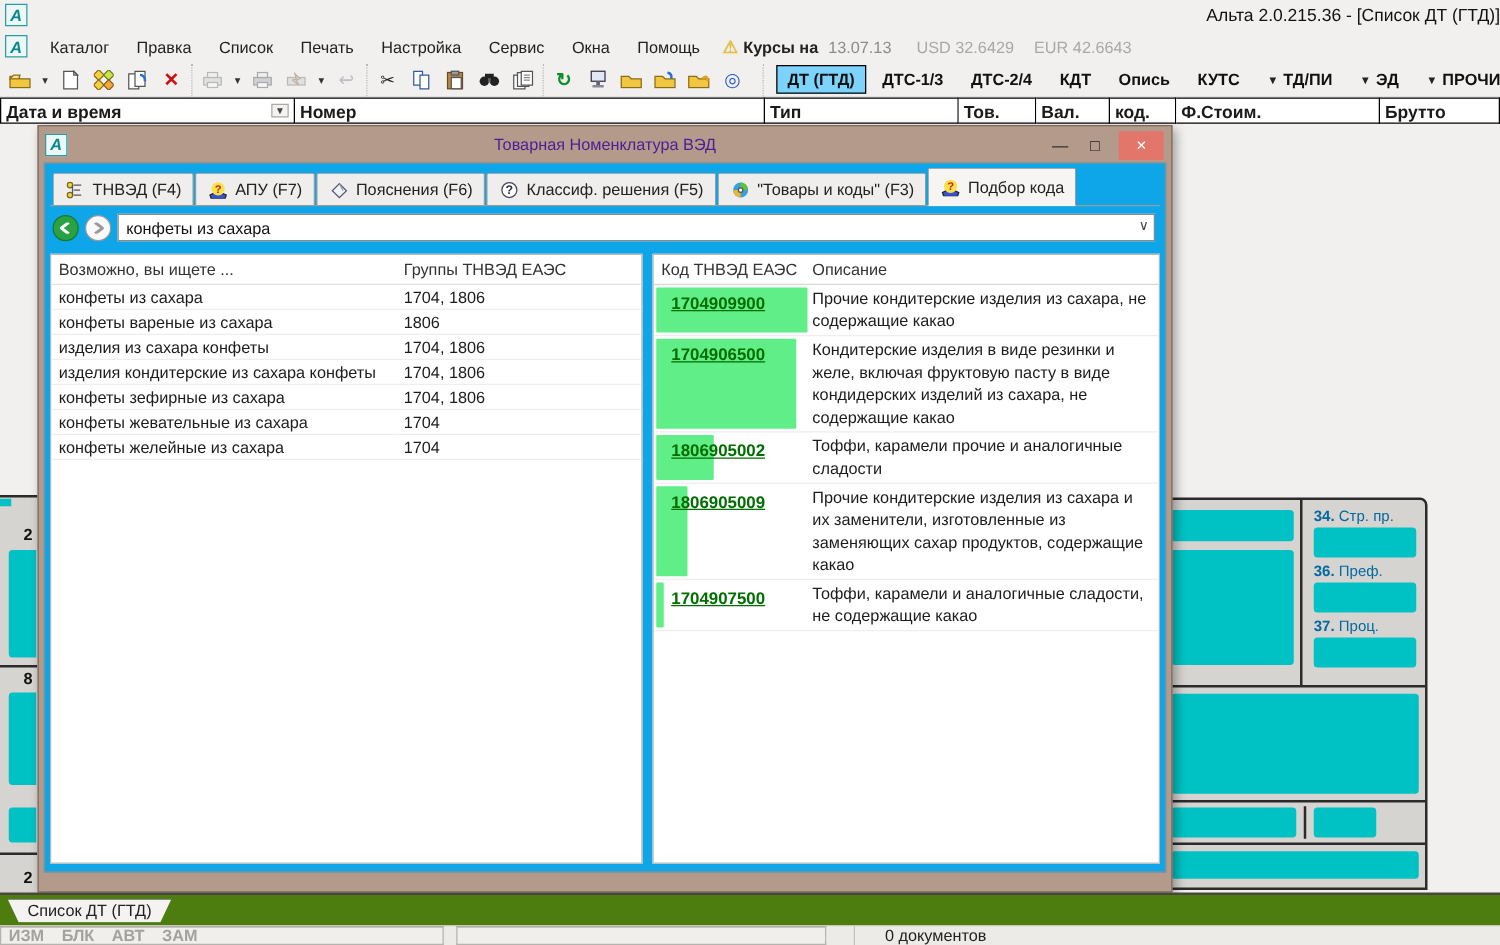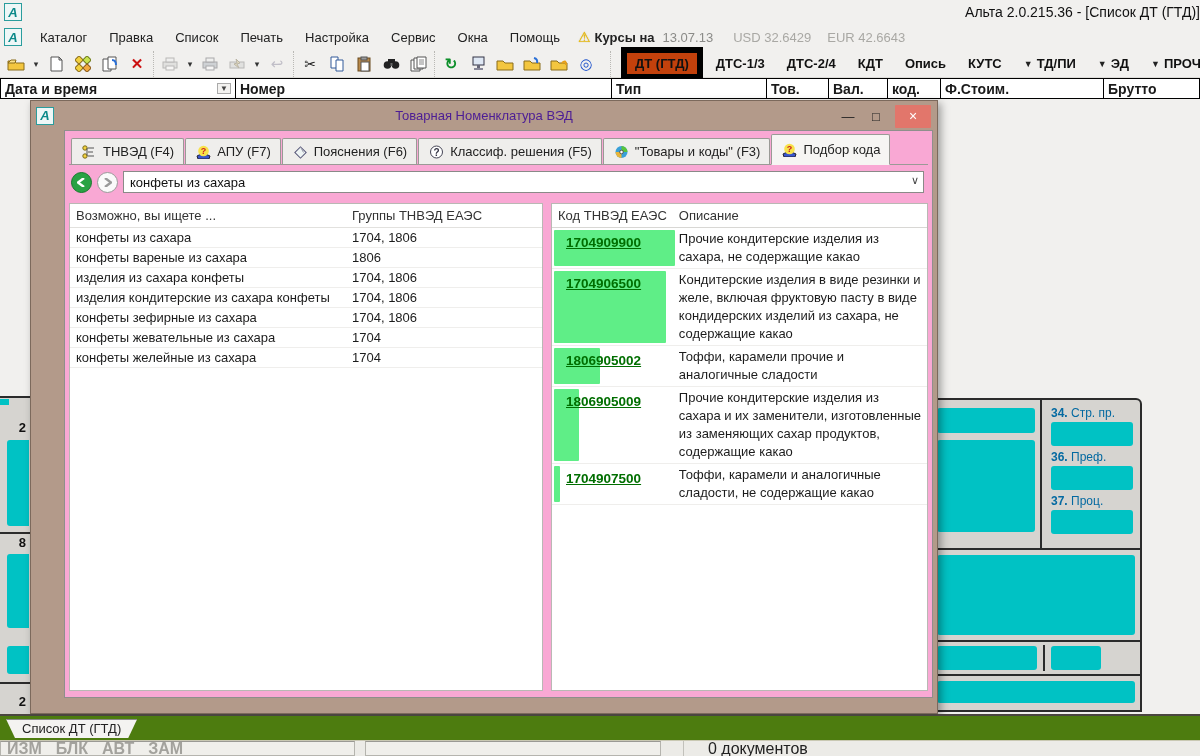--- a/index.html
+++ b/index.html
@@ -26,21 +26,21 @@
   .tbtn.dis { opacity:.45; filter:grayscale(60%); }
   .tbtn svg { display:block; }
   .caret { font-size:9px; color:#333; width:10px; text-align:center; }
   .glyph-red { color:#cc1111; font-weight:bold; font-size:15px; }
   .glyph-green { color:#0d8f2a; font-weight:bold; font-size:15px; }
   .glyph-undo { color:#8a7fb8; font-size:15px; }
   .glyph-web { color:#2255cc; font-size:15px; }
 
   .docbar { display:flex; align-items:center; gap:4px; margin-left:8px; border-left:1px dotted #b9b8b4; padding-left:10px; height:26px; }
   .docbtn { padding:3px 8px; font-size:13px; font-weight:600; color:#111; border:1px solid transparent; white-space:nowrap; display:flex; align-items:center; gap:4px; }
-  .docbtn.active { background:#c2410c; border:6px solid #000000; }
+  .docbtn.active { background:#7dd3fc; border:1px solid #000000; }
   .docbtn .dd { font-size:9px; color:#222; }
 
   
   .listheader { position:absolute; left:0; top:78px; width:1200px; height:21px; display:flex; }
   .hcell { background:#fff; border:1px solid #000; border-left:none; font-weight:bold; font-size:14px; padding:1px 4px; display:flex; align-items:center; overflow:hidden; white-space:nowrap; }
   .hcell:first-child { border-left:1px solid #000; }
   .hcell .hdrop { margin-left:auto; font-size:8px; color:#444; border:1px solid #aaa; padding:0 2px; background:#f3f2f0; }
 
   
   .bgform { position:absolute; left:930px; top:398px; width:212px; height:314px; background:#d6d4d0; border:2px solid #2b2b2b; border-radius:0 6px 0 0; }
@@ -70,21 +70,21 @@
   .sl-line { position:absolute; left:0; width:30px; border-top:2px solid #2b2b2b; }
 
   
   .dialog { position:absolute; left:30px; top:100px; width:908px; height:614px; background:#b39a8a; border:1px solid #7c695c; box-shadow:3px 3px 8px rgba(0,0,0,.35); }
   .dlg-title { height:29px; display:flex; align-items:center; position:relative; }
   .dlg-title .app-logo { margin-left:5px; }
   .dlg-title .dtitle { position:absolute; left:0; right:0; text-align:center; font-size:13px; color:#4c1d95; }
   .dlg-controls { position:absolute; right:6px; top:3px; display:flex; align-items:center; gap:10px; height:24px; }
   .wc { color:#222; font-size:13px; width:18px; text-align:center; }
   .wc-close { width:36px; height:23px; background:#e2766b; color:#fff; font-size:14px; display:flex; align-items:center; justify-content:center; border-radius:1px; }
-  .dlg-body { position:absolute; left:4px; right:4px; top:29px; bottom:15px; background:#f9a8d4; border:1px solid #8f8f8c; padding:2px 4px;margin-left:29px; }
+  .dlg-body { position:absolute; left:4px; right:4px; top:29px; bottom:15px; background:#0ea5e9; border:1px solid #8f8f8c; padding:2px 4px; }
 
   
   .tabbar { display:flex; align-items:flex-end; height:32px; border-bottom:1px solid #9a9a96; padding-left:2px; }
   .tab { display:flex; align-items:center; gap:5px; border:1px solid #9a9a96; border-bottom:none; background:#efeeec; height:26px; padding:0 9px; font-size:13px; color:#222; border-radius:2px 2px 0 0; margin-right:1px; white-space:nowrap; }
   .tab.active { height:31px; background:#f6f5f3; margin-bottom:-1px; border-bottom:1px solid #f6f5f3; }
   .tabicon { width:17px; height:15px; display:inline-flex; align-items:center; justify-content:center; }
 
   
   .navrow { display:flex; align-items:center; height:34px; gap:5px; padding:0 2px; }
   .navbtn { width:21px; height:21px; border-radius:50%; display:flex; align-items:center; justify-content:center; }
@@ -109,21 +109,21 @@
   .codecell { width:118px; position:relative; padding:3px 4px; }
   .codebar { position:absolute; left:2px; top:2px; bottom:2px; background:#5fee87; border-radius:1px; }
   .codelink { position:relative; font-weight:bold; color:#006e00; text-decoration:underline; padding-left:8px; font-size:13.5px; line-height:20px; display:inline-block; margin-top:3px; }
   .desccell { padding:4px 8px 4px 8px; line-height:18px; }
 
   
   .list-bottom-line { position:absolute; left:0; top:714px; width:1200px; height:2px; background:#4a463f; }
   .bottomtabs { position:absolute; left:0; top:716px; width:1200px; height:24px; background:#4d7c0f; }
   .sheet-tab { position:absolute; left:6px; top:3px; height:19px; padding:1px 16px 0 16px; background:#f4f3f1; clip-path:polygon(0 0,100% 0,calc(100% - 9px) 100%,9px 100%); font-size:13px; color:#222; border-top:1px solid #888; }
   .sheet-tab-edge { position:absolute; left:6px; top:3px; height:19px; padding:1px 16px 0 16px; color:transparent; clip-path:polygon(0 0,100% 0,calc(100% - 9px) 100%,9px 100%); background:#8a8a86; z-index:-1; transform:translate(0,1px); font-size:13px; }
-  .statusbar { position:absolute; left:0; top:740px; width:1200px; height:16px; background:#ececе8; background:#ecebe7; border-top:1px solid #c9c8b2; display:flex; align-items:stretch; font-size:16px; }
+  .statusbar { position:absolute; left:0; top:740px; width:1200px; height:16px; background:#ececе8; background:#ecebe7; border-top:1px solid #c9c8b2; display:flex; align-items:stretch; font-size:13px; }
   .sbox { border:1px solid #b5b4ae; border-top-color:#9a9994; background:#f0efeb; display:flex; align-items:center; }
   .sbox.flags { width:355px; padding-left:6px; gap:14px; color:#a3a29d; font-weight:bold; }
   .sbox.empty { width:296px; margin-left:10px; }
   .sb-sep { width:1px; background:#c2c1bb; margin-left:22px; }
   .sb-docs { display:flex; align-items:center; padding-left:24px; color:#222; }
 </style>
 </head>
 <body>
 
 <div class="titlebar">

